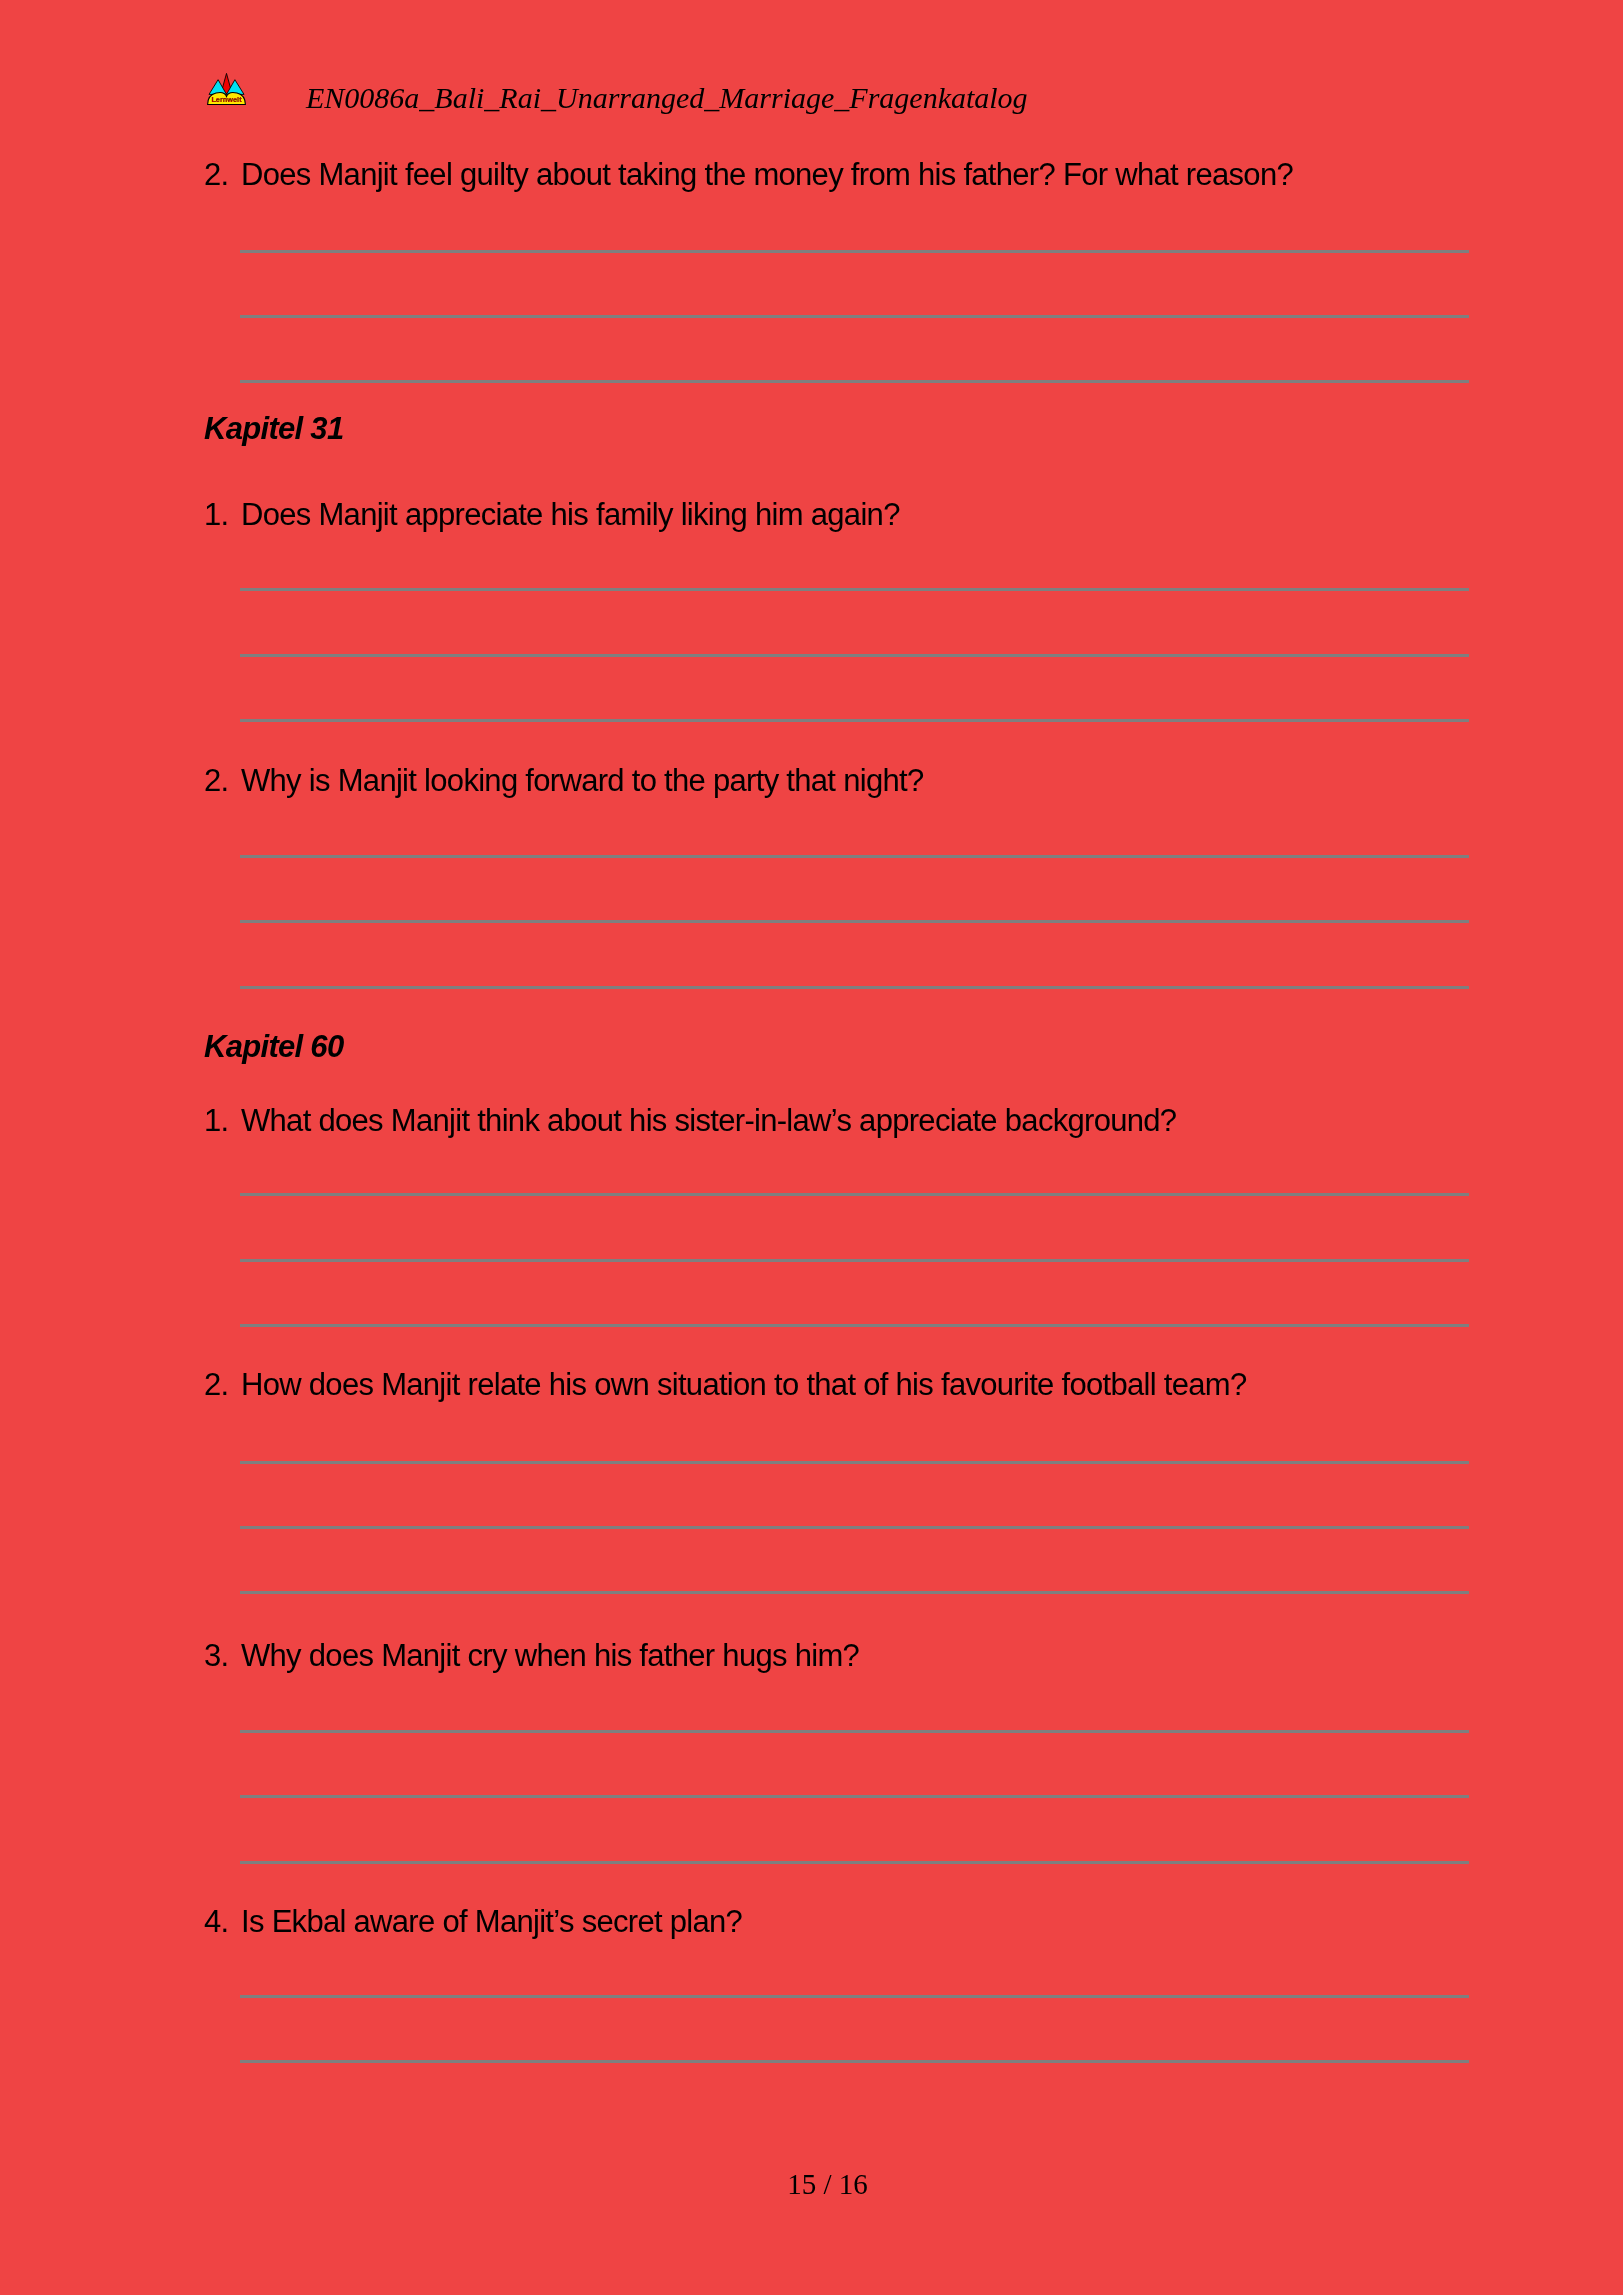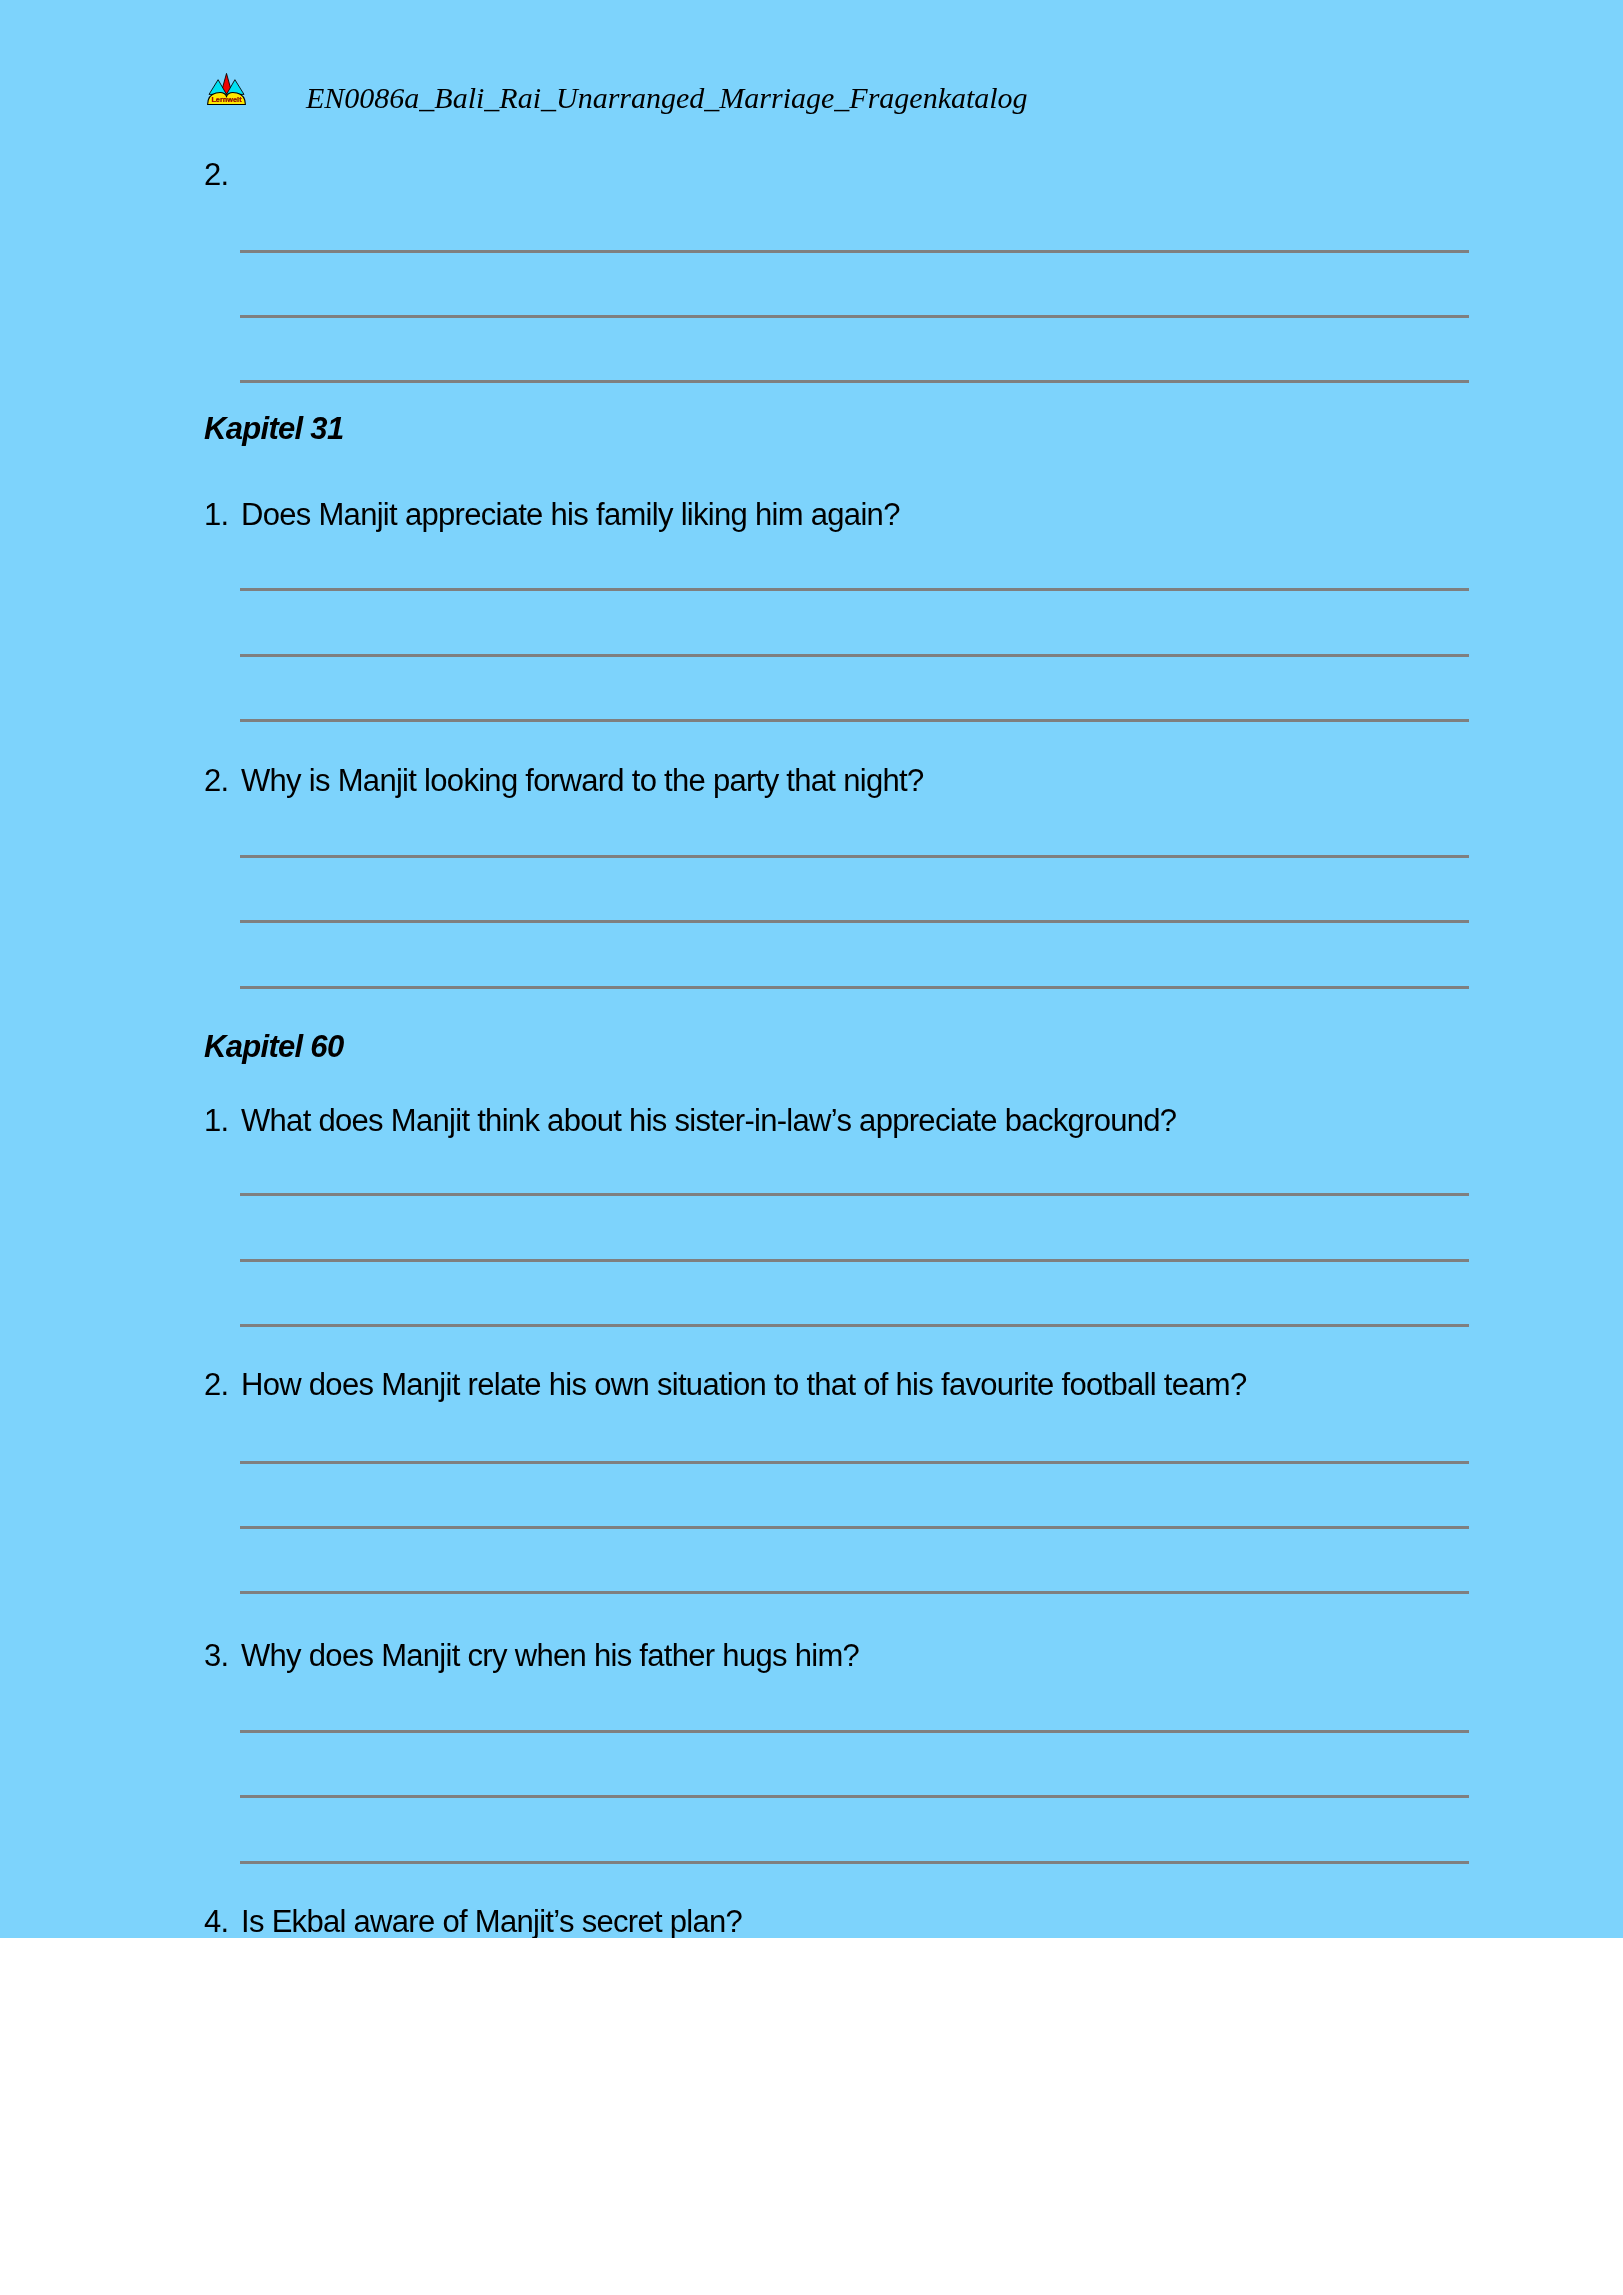--- a/index.html
+++ b/index.html
@@ -4,22 +4,22 @@
 <style>
   html,body{margin:0;padding:0;}
   body{
     width:1623px;height:2295px;
     background:#ffffff;
     font-family:"Liberation Sans", sans-serif;
     color:#000000;
   }
   .page{
     position:relative;
-    width:1623px;height:1938px;
-    background:#7dd3fc;
+    width:1623px;height:2295px;
+    background:#ef4444;
     overflow:hidden;
   }
   
   .logo{
     position:absolute;left:206px;top:72px;width:41px;height:35px;
   }
   .doc-title{
     position:absolute;left:275px;top:80px;
     font-family:"Liberation Serif", serif;
     font-style:italic;
@@ -63,20 +63,21 @@
     <polygon points="42,62 58,4 74,62" fill="#ee0000" stroke="#000000" stroke-width="2.5"></polygon>
     <polygon points="8,64 34,22 58,64" fill="#00e0f2" stroke="#000000" stroke-width="2.5"></polygon>
     <polygon points="58,64 82,22 108,64" fill="#00e0f2" stroke="#000000" stroke-width="2.5"></polygon>
     <path d="M4,93 Q4,66 28,60 Q52,54 58,70 Q64,54 88,60 Q112,66 112,93 Z" fill="#ffe800" stroke="#000000" stroke-width="3"></path>
     <text x="58" y="87" text-anchor="middle" font-size="21" font-weight="bold" font-family="Liberation Sans, sans-serif" fill="#d40000" stroke="#000000" stroke-width="0.6">Lernwelt</text>
   </svg>
   <div class="doc-title">EN0086a_Bali_Rai_Unarranged_Marriage_Fragenkatalog</div>
 
   <div class="q" style="top:157px">
     <span class="qnum">2.</span>
+    <span class="qtext">Does Manjit feel guilty about taking the money from his father? For what reason?</span>
   </div>
   <div class="answer-line" style="top:250px"></div>
   <div class="answer-line" style="top:315px"></div>
   <div class="answer-line" style="top:380px"></div>
 
   <div class="heading" style="top:410px">Kapitel 31</div>
 
   <div class="q" style="top:497px">
     <span class="qnum">1.</span>
     <span class="qtext">Does Manjit appreciate his family liking him again?</span>

